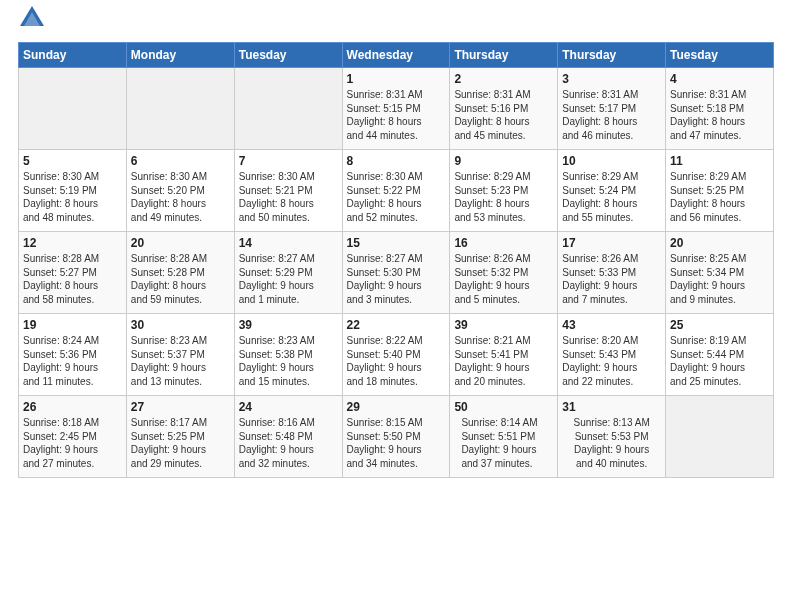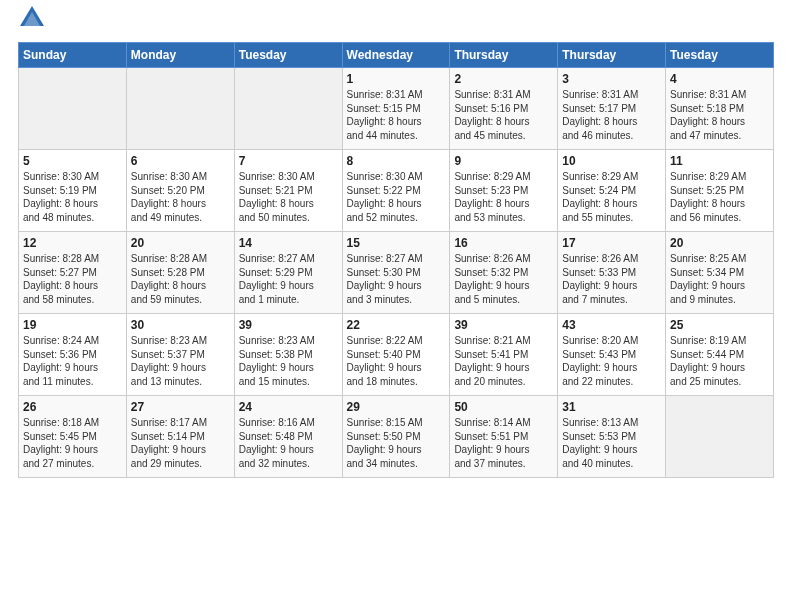--- a/index.html
+++ b/index.html
@@ -320,55 +320,55 @@
             <div class="day-info" style="white-space: pre-line;">Sunrise: 8:19 AM
 Sunset: 5:44 PM
 Daylight: 9 hours
 and 25 minutes.</div>
           </td>
         </tr>
         <tr>
           <td>
             <span class="day-num">26</span>
             <div class="day-info" style="white-space: pre-line;">Sunrise: 8:18 AM
-Sunset: 5:45 PM
+Sunset: 2:45 PM
 Daylight: 9 hours
 and 27 minutes.</div>
           </td>
           <td>
             <span class="day-num">27</span>
             <div class="day-info" style="white-space: pre-line;">Sunrise: 8:17 AM
-Sunset: 5:14 PM
+Sunset: 5:25 PM
 Daylight: 9 hours
 and 29 minutes.</div>
           </td>
           <td>
             <span class="day-num">24</span>
             <div class="day-info" style="white-space: pre-line;">Sunrise: 8:16 AM
 Sunset: 5:48 PM
 Daylight: 9 hours
 and 32 minutes.</div>
           </td>
           <td>
             <span class="day-num">29</span>
             <div class="day-info" style="white-space: pre-line;">Sunrise: 8:15 AM
 Sunset: 5:50 PM
 Daylight: 9 hours
 and 34 minutes.</div>
           </td>
           <td>
             <span class="day-num">50</span>
-            <div class="day-info" style="white-space: pre-line;">Sunrise: 8:14 AM
+            <div class="day-info" style="white-space: pre-line; margin-left: 7px;">Sunrise: 8:14 AM
 Sunset: 5:51 PM
 Daylight: 9 hours
 and 37 minutes.</div>
           </td>
           <td>
             <span class="day-num">31</span>
-            <div class="day-info" style="white-space: pre-line;">Sunrise: 8:13 AM
+            <div class="day-info" style="white-space: pre-line; text-align: center;">Sunrise: 8:13 AM
 Sunset: 5:53 PM
 Daylight: 9 hours
 and 40 minutes.</div>
           </td>
           <td class="empty-cell"></td>
         </tr>
       </tbody>
   </table>
 </div>
 

